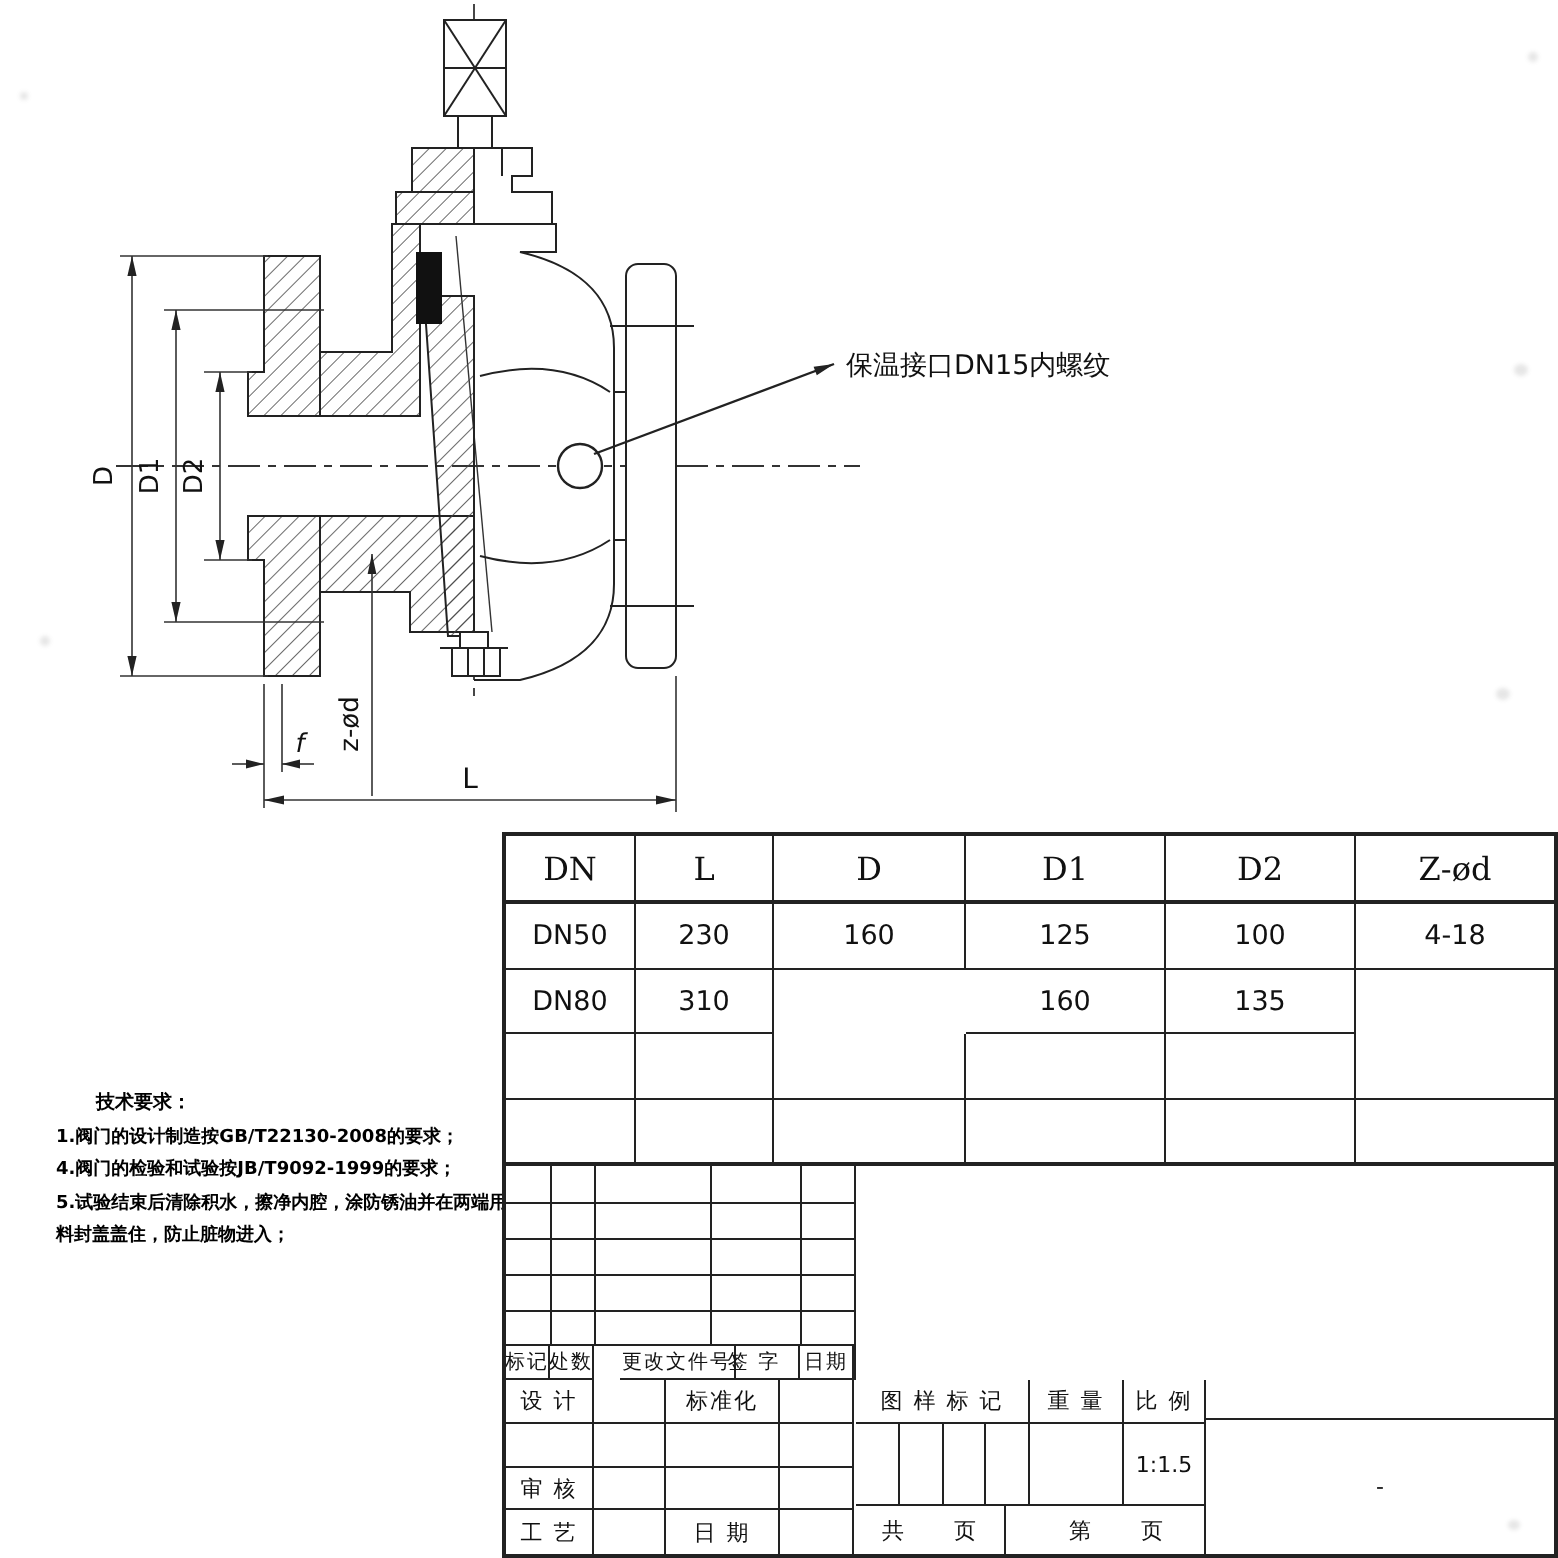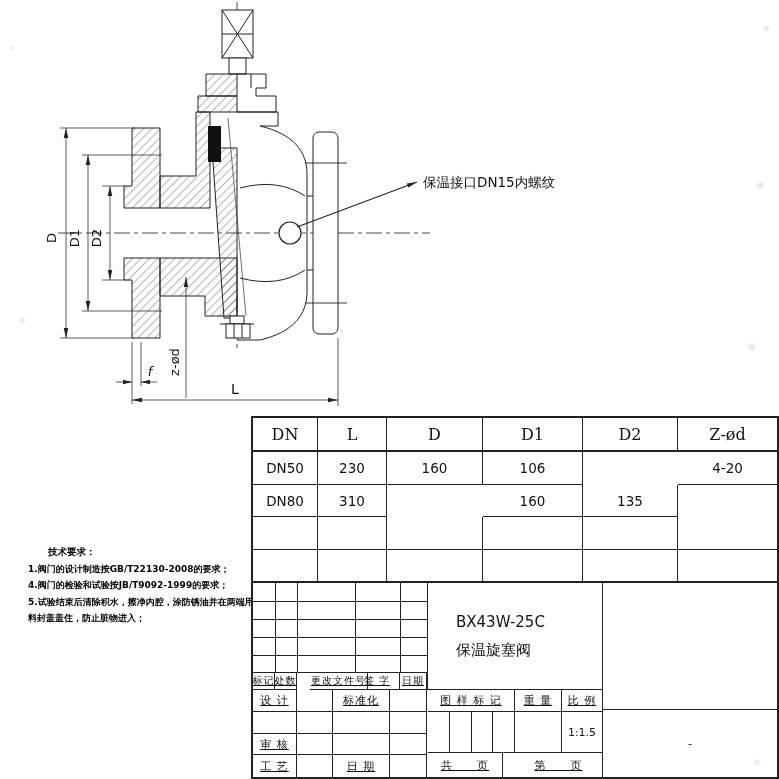--- a/index.html
+++ b/index.html
@@ -14,21 +14,21 @@
   .thickb{border-bottom-width:2px!important;}
   .vline,.hline{position:absolute;background:#222;}
   
   .dimtable{position:absolute;left:251px;top:416px;width:528px;height:169px;border:2px solid #222;
             box-sizing:border-box;background:#fff;}
   .dimtable .hd{font-family:"DejaVu Serif",serif;font-size:16px;font-weight:400;}
   .dimtable .val{font-size:13.5px;}
   
   .tblock{position:absolute;left:251px;top:581px;width:528px;height:198px;border:2px solid #222;
           box-sizing:border-box;background:#fff;}
-  .tblock .lab{font-size:11px;letter-spacing:1px;text-decoration:underline;}
+  .tblock .lab{font-size:11px;letter-spacing:1px;}
   .titlecell{position:absolute;display:flex;flex-direction:column;justify-content:center;
              box-sizing:border-box;border-right:1px solid #222;border-bottom:1px solid #222;
              padding-left:28px;font-size:15px;line-height:1.9;}
   
   .techreq{position:absolute;left:28px;top:543px;width:240px;font-size:9px;font-weight:bold;
            line-height:1.85;color:#000;}
   .techreq .t{padding-left:20px;font-size:9.5px;}
   .techreq p{margin:0;}
   
   .speck{position:absolute;border-radius:50%;background:#777;opacity:.18;filter:blur(1px);}
@@ -142,22 +142,23 @@
     <div class="cell hd thickb" style="left:0;top:0;width:65px;height:34px">DN</div>
     <div class="cell hd thickb" style="left:65px;top:0;width:69px;height:34px">L</div>
     <div class="cell hd thickb" style="left:134px;top:0;width:96px;height:34px">D</div>
     <div class="cell hd thickb" style="left:230px;top:0;width:100px;height:34px">D1</div>
     <div class="cell hd thickb" style="left:330px;top:0;width:95px;height:34px">D2</div>
     <div class="cell hd thickb nbr" style="left:425px;top:0;width:99px;height:34px">Z-ød</div>
 
     <div class="cell val" style="left:0;top:34px;width:65px;height:33px">DN50</div>
     <div class="cell val" style="left:65px;top:34px;width:69px;height:33px">230</div>
     <div class="cell val" style="left:134px;top:34px;width:96px;height:33px">160</div>
-    <div class="cell val" style="left:230px;top:34px;width:100px;height:33px">106</div>
-    <div class="cell val nbr" style="left:425px;top:34px;width:99px;height:33px">4-20</div>
+    <div class="cell val" style="left:230px;top:34px;width:100px;height:33px">125</div>
+    <div class="cell val" style="left:330px;top:34px;width:95px;height:33px">100</div>
+    <div class="cell val nbr" style="left:425px;top:34px;width:99px;height:33px">4-18</div>
 
     <div class="cell val" style="left:0;top:67px;width:65px;height:32px">DN80</div>
     <div class="cell val" style="left:65px;top:67px;width:69px;height:32px">310</div>
     <div class="cell val" style="left:230px;top:67px;width:100px;height:32px">160</div>
     <div class="cell val" style="left:330px;top:67px;width:95px;height:32px">135</div>
 
     <div class="cell" style="left:0;top:99px;width:65px;height:33px"></div>
     <div class="cell" style="left:65px;top:99px;width:69px;height:33px"></div>
     <div class="cell" style="left:134px;top:99px;width:96px;height:33px"></div>
     <div class="cell" style="left:230px;top:99px;width:100px;height:33px"></div>
@@ -210,24 +211,20 @@
     <div class="cell lab" style="left:0;top:151px;width:44px;height:21px">审 核</div>
     <div class="cell" style="left:44px;top:151px;width:36px;height:21px"></div>
     <div class="cell" style="left:80px;top:151px;width:57px;height:21px"></div>
     <div class="cell" style="left:137px;top:151px;width:37px;height:21px"></div>
 
     <div class="cell lab nbb" style="left:0;top:172px;width:44px;height:22px">工 艺</div>
     <div class="cell nbb" style="left:44px;top:172px;width:36px;height:22px"></div>
     <div class="cell lab nbb" style="left:80px;top:172px;width:57px;height:22px">日 期</div>
     <div class="cell nbb" style="left:137px;top:172px;width:37px;height:22px"></div>
 
-    <div class="titlecell" style="left:175px;top:0;width:175px;height:107px">
-      <div>BX43W-25C</div>
-      <div>保温旋塞阀</div>
-    </div>
 
     <div class="cell nbr" style="left:350px;top:0;width:174px;height:127px"></div>
     <div class="cell nbr nbb" style="left:350px;top:127px;width:174px;height:67px">-</div>
 
     <div class="cell lab" style="left:175px;top:107px;width:87px;height:22px">图 样 标 记</div>
     <div class="cell lab" style="left:262px;top:107px;width:47px;height:22px">重 量</div>
     <div class="cell lab" style="left:309px;top:107px;width:41px;height:22px">比 例</div>
 
     <div class="cell" style="left:175px;top:129px;width:22px;height:41px"></div>
     <div class="cell" style="left:197px;top:129px;width:22px;height:41px"></div>

